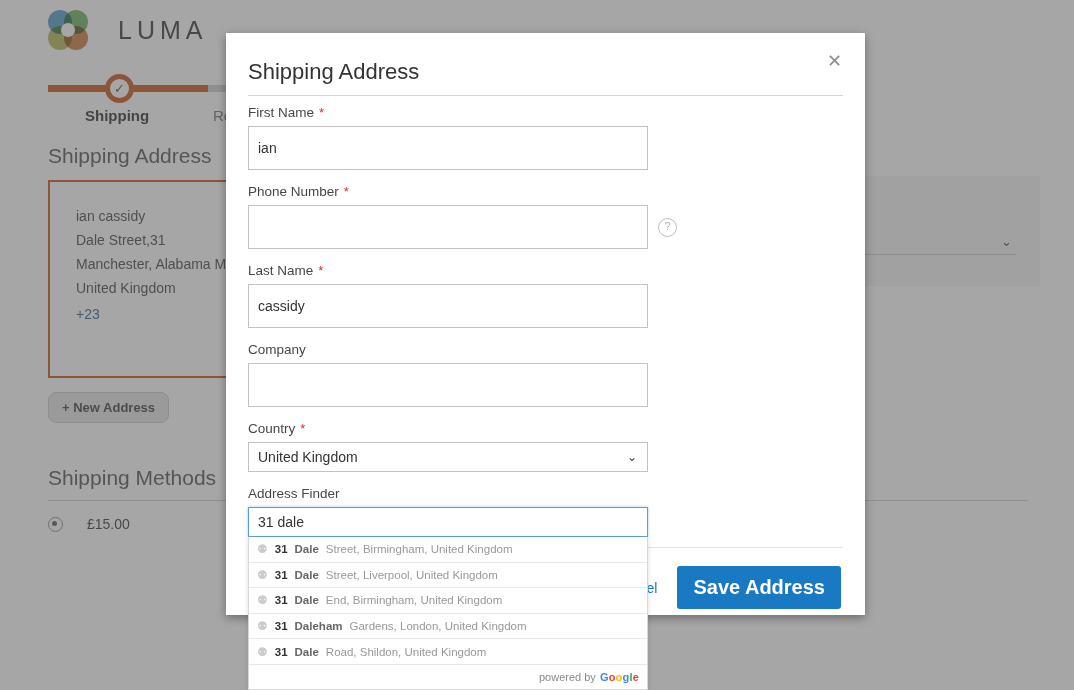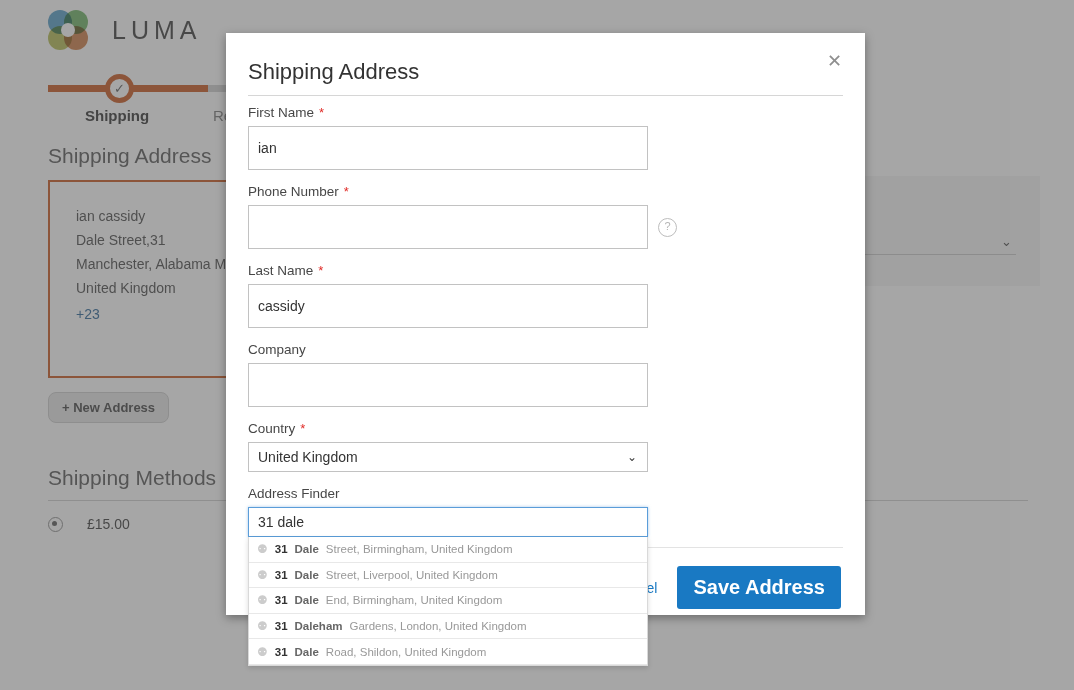--- a/index.html
+++ b/index.html
@@ -29,21 +29,21 @@
     z-index: 40;
   }
 
   
   .logo-row {
     position: absolute;
     left: 48px;
     top: 10px;
     display: flex;
     align-items: center;
-    gap: 24px;
+    gap: 30px;
   }
   .logo-mark {
     width: 40px;
     height: 40px;
     position: relative;
   }
   .logo-mark span {
     position: absolute;
     width: 24px;
     height: 24px;
@@ -598,20 +598,24 @@
             <span class="ac-num">31</span>
             <span class="ac-match">Daleham</span>
             <span> Gardens, London, United Kingdom</span>
           </div>
           <div class="ac-item">
             <span class="ac-pin">⚉</span>
             <span class="ac-num">31</span>
             <span class="ac-match">Dale</span>
             <span> Road, Shildon, United Kingdom</span>
           </div>
+          <div class="ac-footer">
+            <span>powered by</span>
+            <span class="goog"><span class="g-b">G</span><span class="g-r">o</span><span class="g-y">o</span><span class="g-b">g</span><span class="g-g">l</span><span class="g-r">e</span></span>
+          </div>
         </div>
       </div>
     </div>
 
   </div>
 
   <div class="modal-footer-rule"></div>
   <div class="modal-actions">
     <button class="btn-cancel">Cancel</button>
     <button class="btn-save">Save Address</button>

